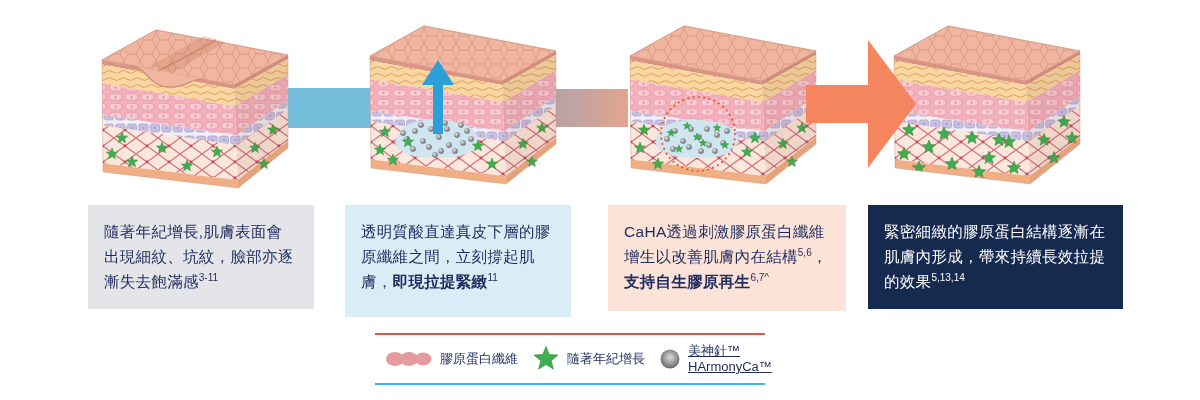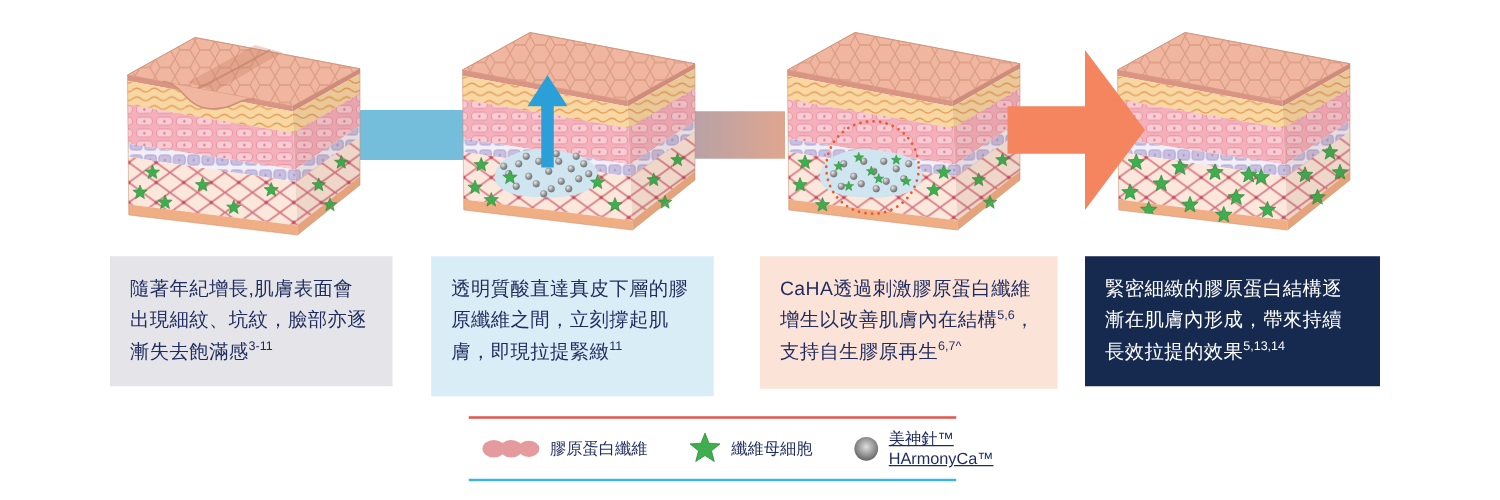--- a/index.html
+++ b/index.html
@@ -27,33 +27,33 @@
   #arrow3 .head{position:absolute;left:62px;top:0;width:0;height:0;
         border-left:48px solid var(--arrow_orange);
         border-top:64px solid transparent;border-bottom:64px solid transparent;}
 
   
   .stage-box{
     position:absolute;top:205px;box-sizing:border-box;
     padding:15px 16px;font-size:15.5px;line-height:1.6;
     color:var(--navy);letter-spacing:.3px;min-height:92px;
   }
-  .stage-box .b{font-weight:normal;}
+  .stage-box .b{font-weight:bold;}
   .stage-box sup{font-size:10px;line-height:0;vertical-align:super;letter-spacing:0;text-align:right;}
   #box1{left:88px;width:226px;min-height:100px;background:var(--box1_bg);}
   #box2{left:345px;width:226px;min-height:112px;background:var(--box2_bg);}
   #box3{left:608px;width:238px;min-height:106px;background:var(--box3_bg);}
-  #box4{left:868px;width:236px;min-height:93px;background:var(--box4_bg);color:var(--box4_text);}
+  #box4{left:868px;width:255px;min-height:93px;background:var(--box4_bg);color:var(--box4_text);}
 
   
   #legend{
     position:absolute;left:375px;top:333px;width:390px;height:52px;
     box-sizing:border-box;border-top:2px solid var(--legend_top_line);
     border-bottom:2px solid var(--legend_bottom_line);
-    display:flex;align-items:center;padding:0 10px;gap:32px;
+    display:flex;align-items:center;padding:0 10px;gap:14px;
     color:var(--navy);font-size:13px;
   }
   .legend-item{display:flex;align-items:center;gap:7px;}
   .legend-label{white-space:nowrap;}
   .legend-label2{line-height:1.25;text-decoration:underline;}
   .hiddefs{position:absolute;width:0;height:0;overflow:hidden;}
 </style>
 </head>
 <body>
 
@@ -341,21 +341,21 @@
         <ellipse cx="10" cy="10" rx="9" ry="7" fill="#e59a9e"></ellipse>
         <ellipse cx="24" cy="10" rx="9" ry="7" fill="#e59a9e"></ellipse>
         <ellipse cx="38" cy="10" rx="8.5" ry="6.5" fill="#e59a9e"></ellipse>
       </svg>
       <span class="legend-label">膠原蛋白纖維</span>
     </div>
     <div class="legend-item">
       <svg width="28" height="28">
         <path d="M0,-6 L1.53,-2.1 L5.71,-1.85 L2.47,0.8 L3.53,4.85 L0,2.6 L-3.53,4.85 L-2.47,0.8 L-5.71,-1.85 L-1.53,-2.1 Z" transform="translate(14,14) scale(2.1)" fill="#3fae4e" stroke="#2e8b3c" stroke-width="0.3"></path>
       </svg>
-      <span class="legend-label">纖維母細胞</span>
+      <span class="legend-label">隨著年紀增長</span>
     </div>
     <div class="legend-item">
       <svg width="22" height="22">
         <circle cx="11" cy="11" r="9.5" fill="url(#gradBallL)"></circle>
       </svg>
       <span class="legend-label2">
         <span>美神針™</span><br>
         <span>HArmonyCa™</span>
       </span>
     </div>

